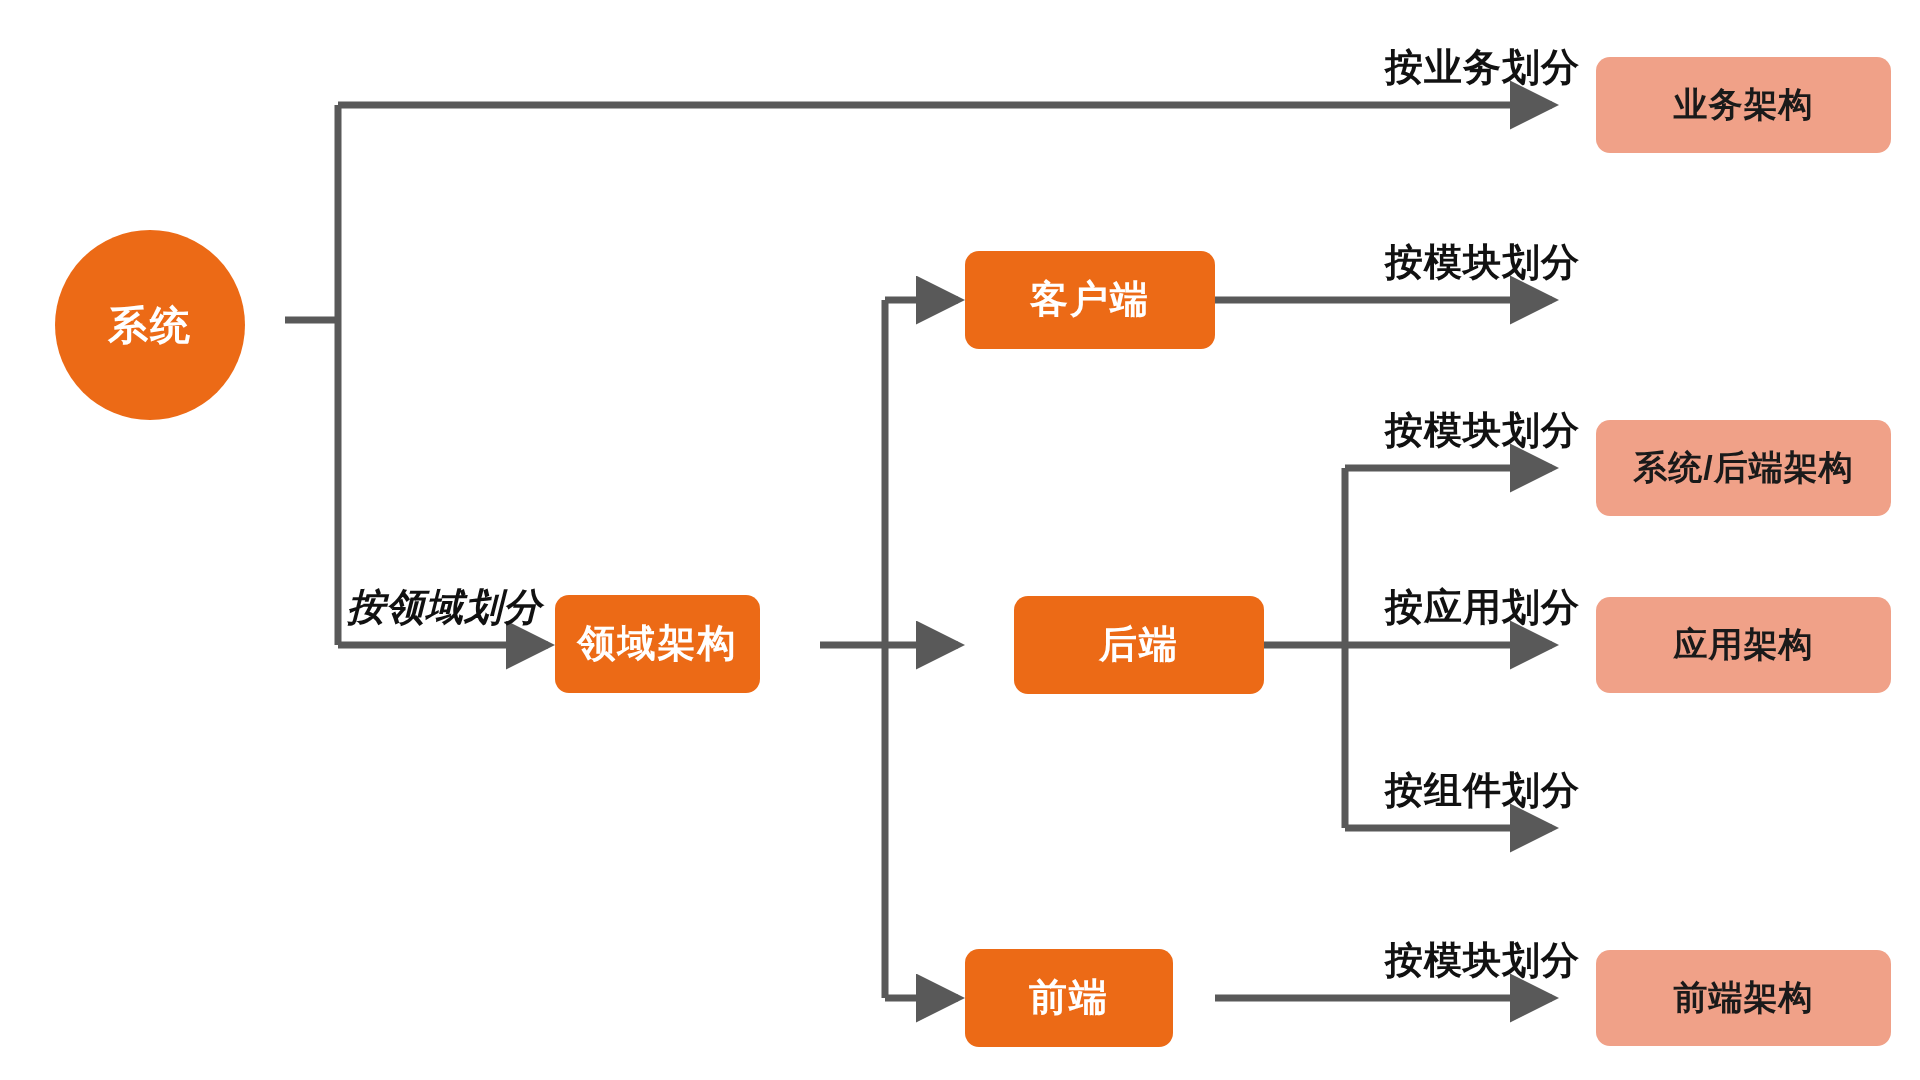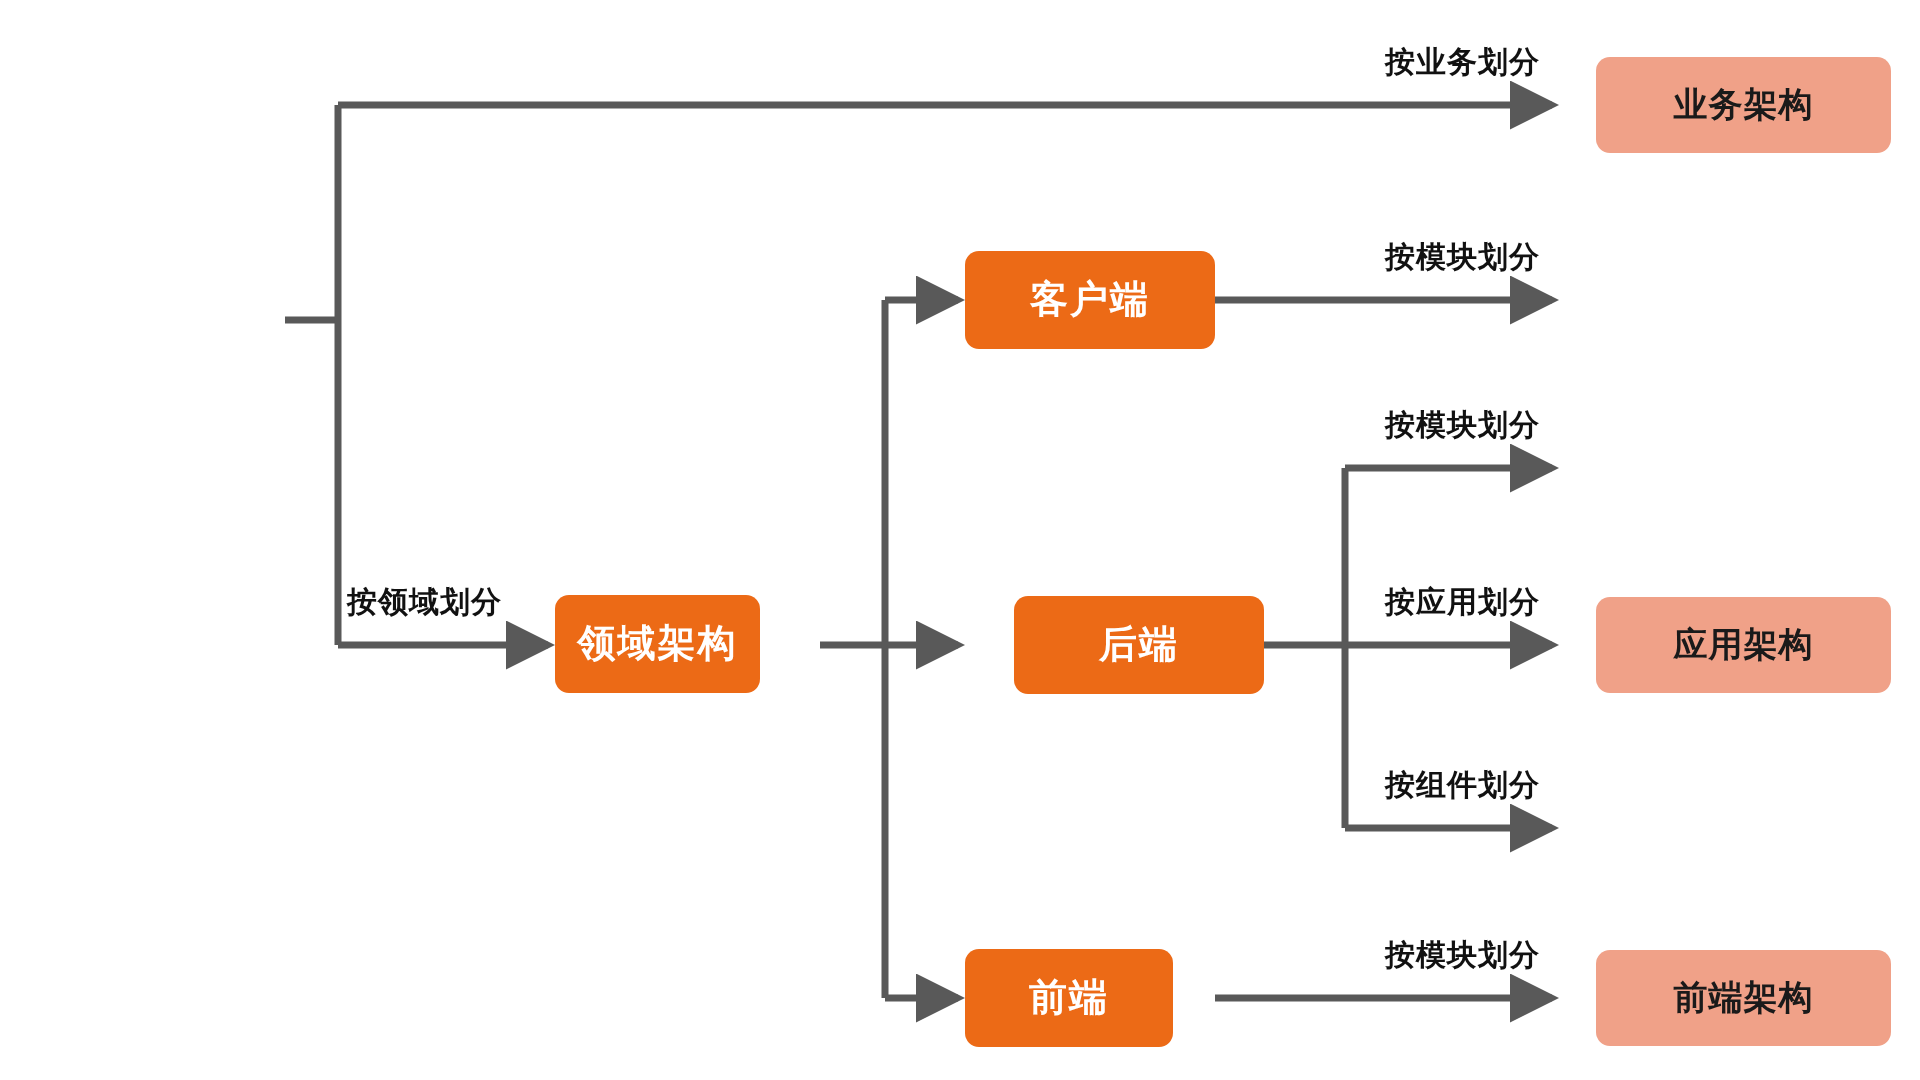--- a/index.html
+++ b/index.html
@@ -55,21 +55,21 @@
     border-radius: 14px;
     background: #F0A188;
     color: #1a1a1a;
     font-size: 34px;
     font-weight: 700;
     letter-spacing: 1px;
     margin-left: 31px;
   }
   .edge-label {
     position: absolute;
-    font-size: 30px;
+    font-size: 38px;
     font-weight: 700;
     color: #111111;
     white-space: nowrap;
     letter-spacing: 1px;
   }
 </style>
 </head>
 <body>
 
 <div id="diagram">
@@ -105,20 +105,23 @@
 
     <path d="M 1345 468 L 1552 468" stroke="#595959" stroke-width="7" fill="none" marker-end="url(#arrowhead)"></path>
 
     <path d="M 1345 645 L 1552 645" stroke="#595959" stroke-width="7" fill="none" marker-end="url(#arrowhead)"></path>
 
     <path d="M 1345 828 L 1552 828" stroke="#595959" stroke-width="7" fill="none" marker-end="url(#arrowhead)"></path>
 
     <path d="M 1215 998 L 1552 998" stroke="#595959" stroke-width="7" fill="none" marker-end="url(#arrowhead)"></path>
   </svg>
 
+  <div class="node node-root" style="left:55px; top:230px; width:190px; height:190px;">
+    <span>系统</span>
+  </div>
 
   <div class="node node-mid" style="left:555px; top:595px; width:205px; height:98px;">
     <span>领域架构</span>
   </div>
 
   <div class="node node-mid" style="left:965px; top:251px; width:250px; height:98px;">
     <span>客户端</span>
   </div>
 
   <div class="node node-mid" style="left:1014px; top:596px; width:250px; height:98px;">
@@ -127,33 +130,36 @@
 
   <div class="node node-mid" style="left:965px; top:949px; width:208px; height:98px;">
     <span>前端</span>
   </div>
 
   <div class="node node-leaf" style="left:1565px; top:57px; width:295px; height:96px;">
     <span>业务架构</span>
   </div>
 
 
+  <div class="node node-leaf" style="left:1565px; top:420px; width:295px; height:96px;">
+    <span>系统/后端架构</span>
+  </div>
 
   <div class="node node-leaf" style="left:1565px; top:597px; width:295px; height:96px;">
     <span>应用架构</span>
   </div>
 
 
   <div class="node node-leaf" style="left:1565px; top:950px; width:295px; height:96px;">
     <span>前端架构</span>
   </div>
 
   <div class="edge-label" style="left:1385px; top:42px;">按业务划分</div>
 
-  <div class="edge-label" style="left:347px; top:582px;">按领域划分</div>
+  <div class="edge-label" style="left:347px; top:582px;font-style:italic;">按领域划分</div>
 
   <div class="edge-label" style="left:1385px; top:237px;">按模块划分</div>
 
   <div class="edge-label" style="left:1385px; top:405px;">按模块划分</div>
 
   <div class="edge-label" style="left:1385px; top:582px;">按应用划分</div>
 
   <div class="edge-label" style="left:1385px; top:765px;">按组件划分</div>
 
   <div class="edge-label" style="left:1385px; top:935px;">按模块划分</div>

